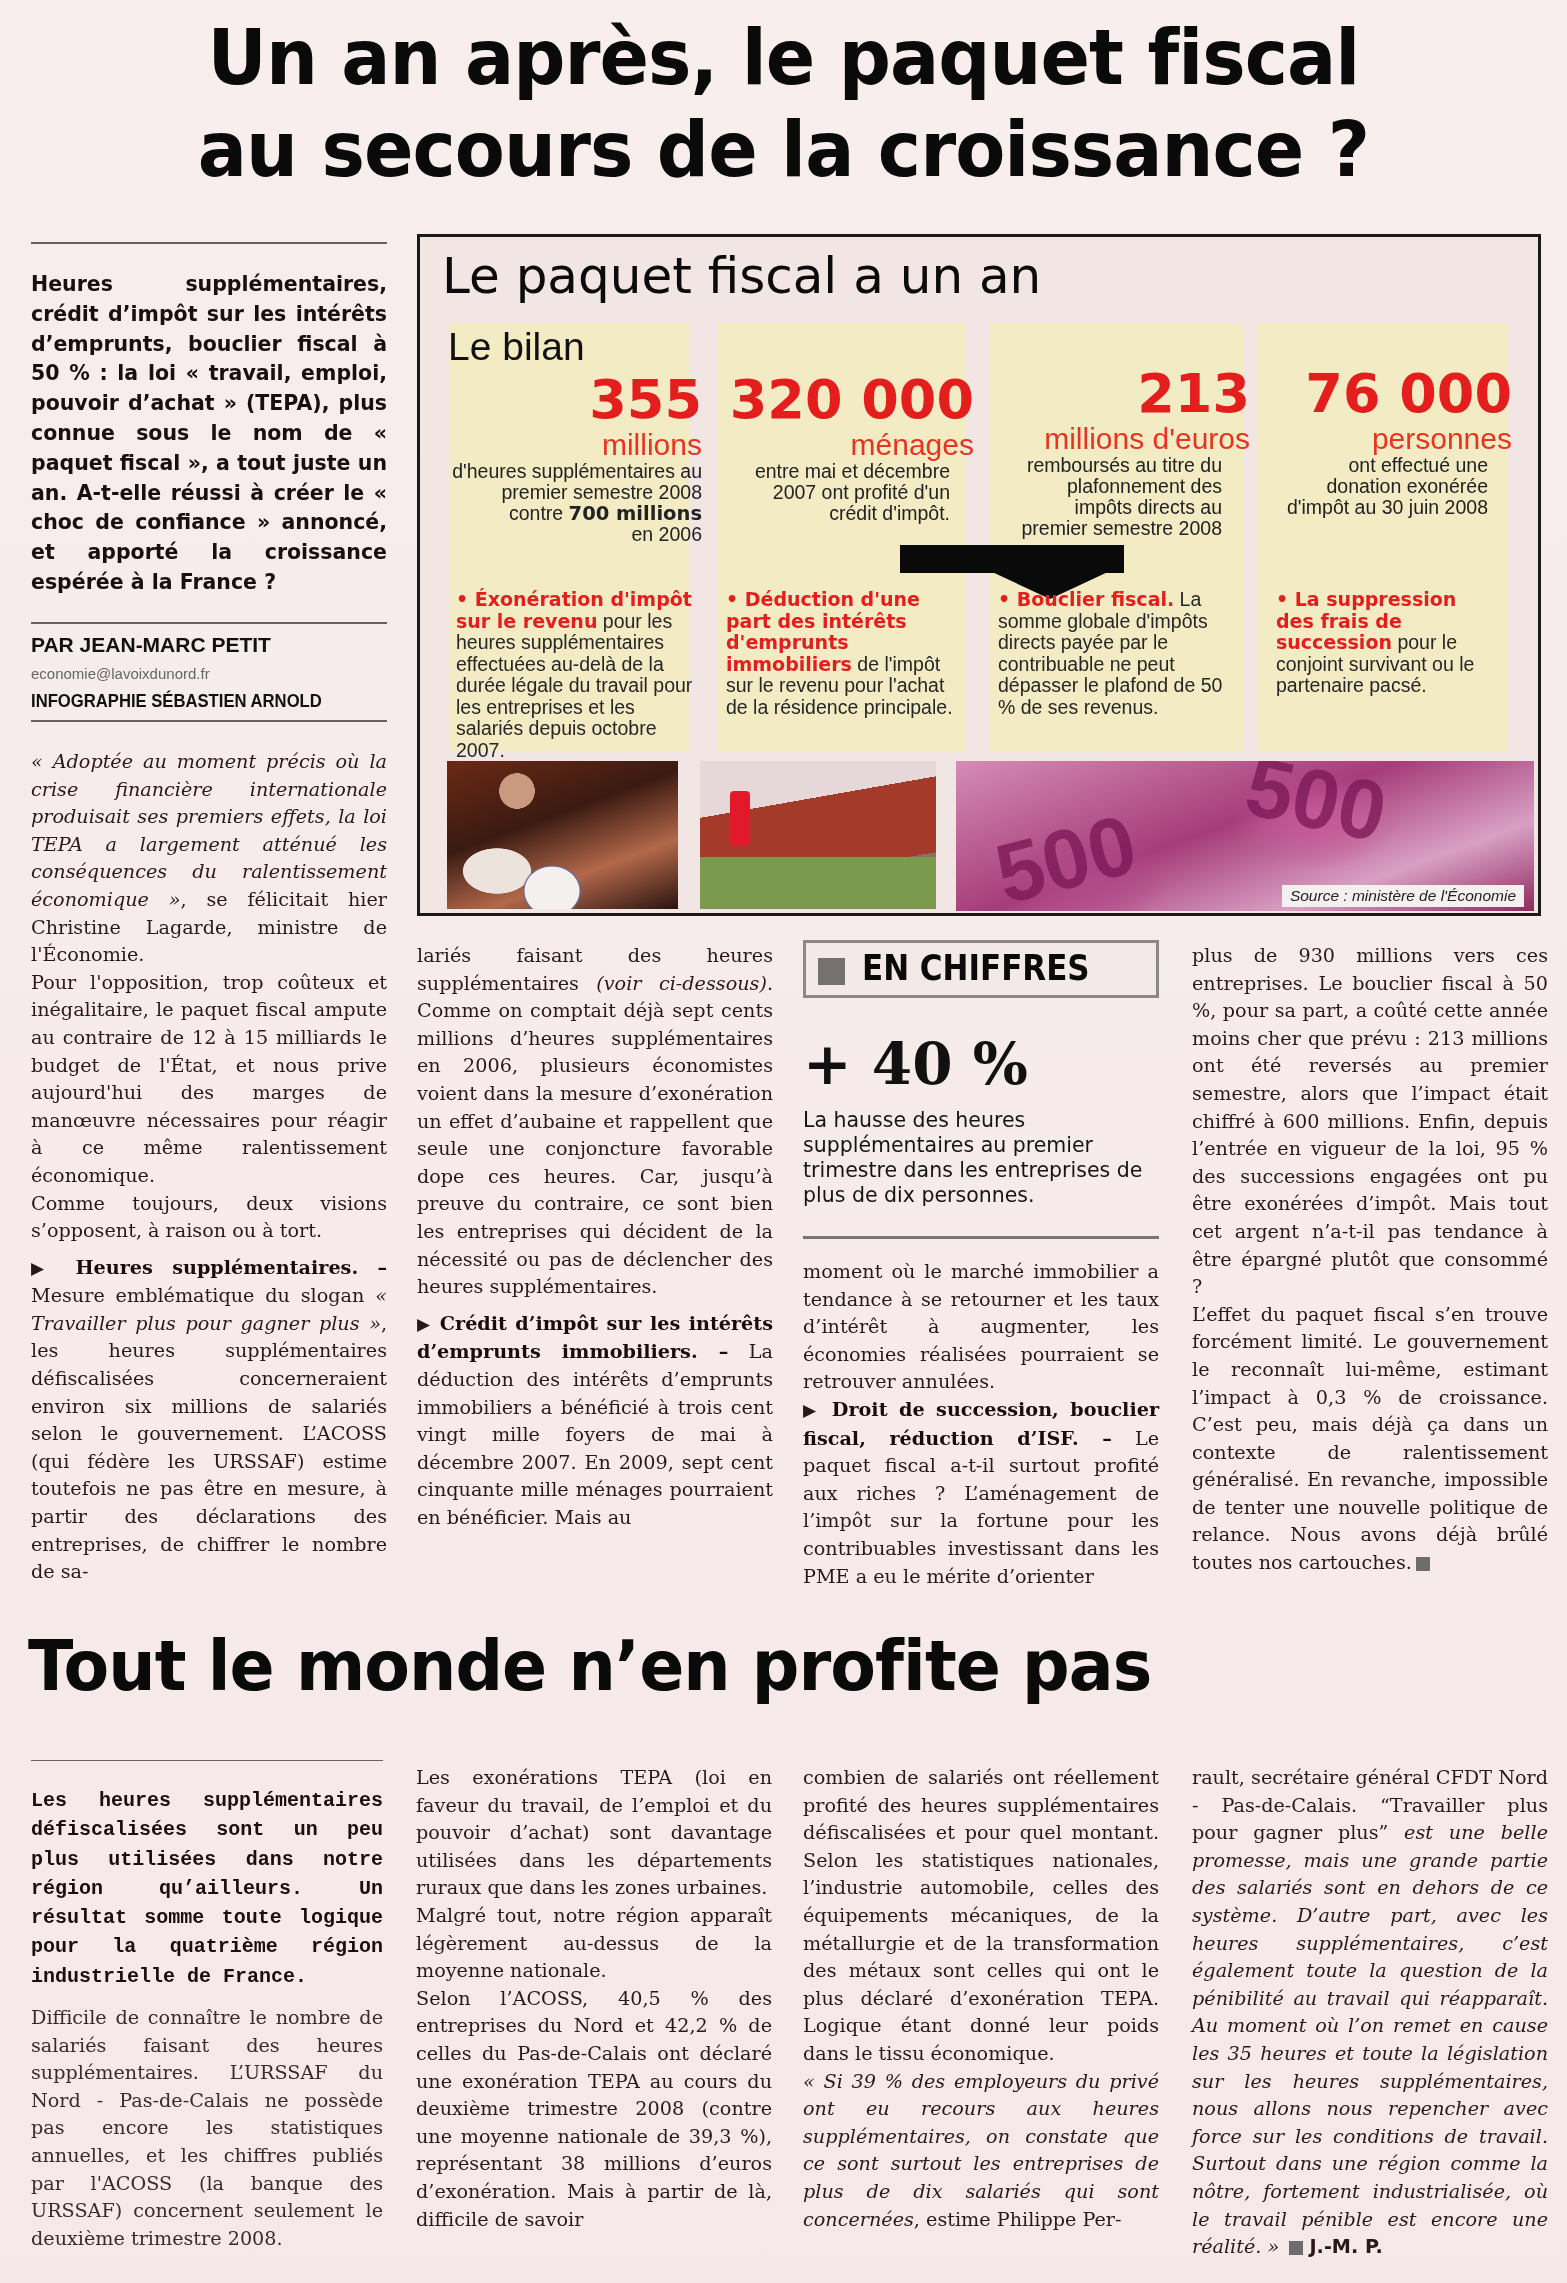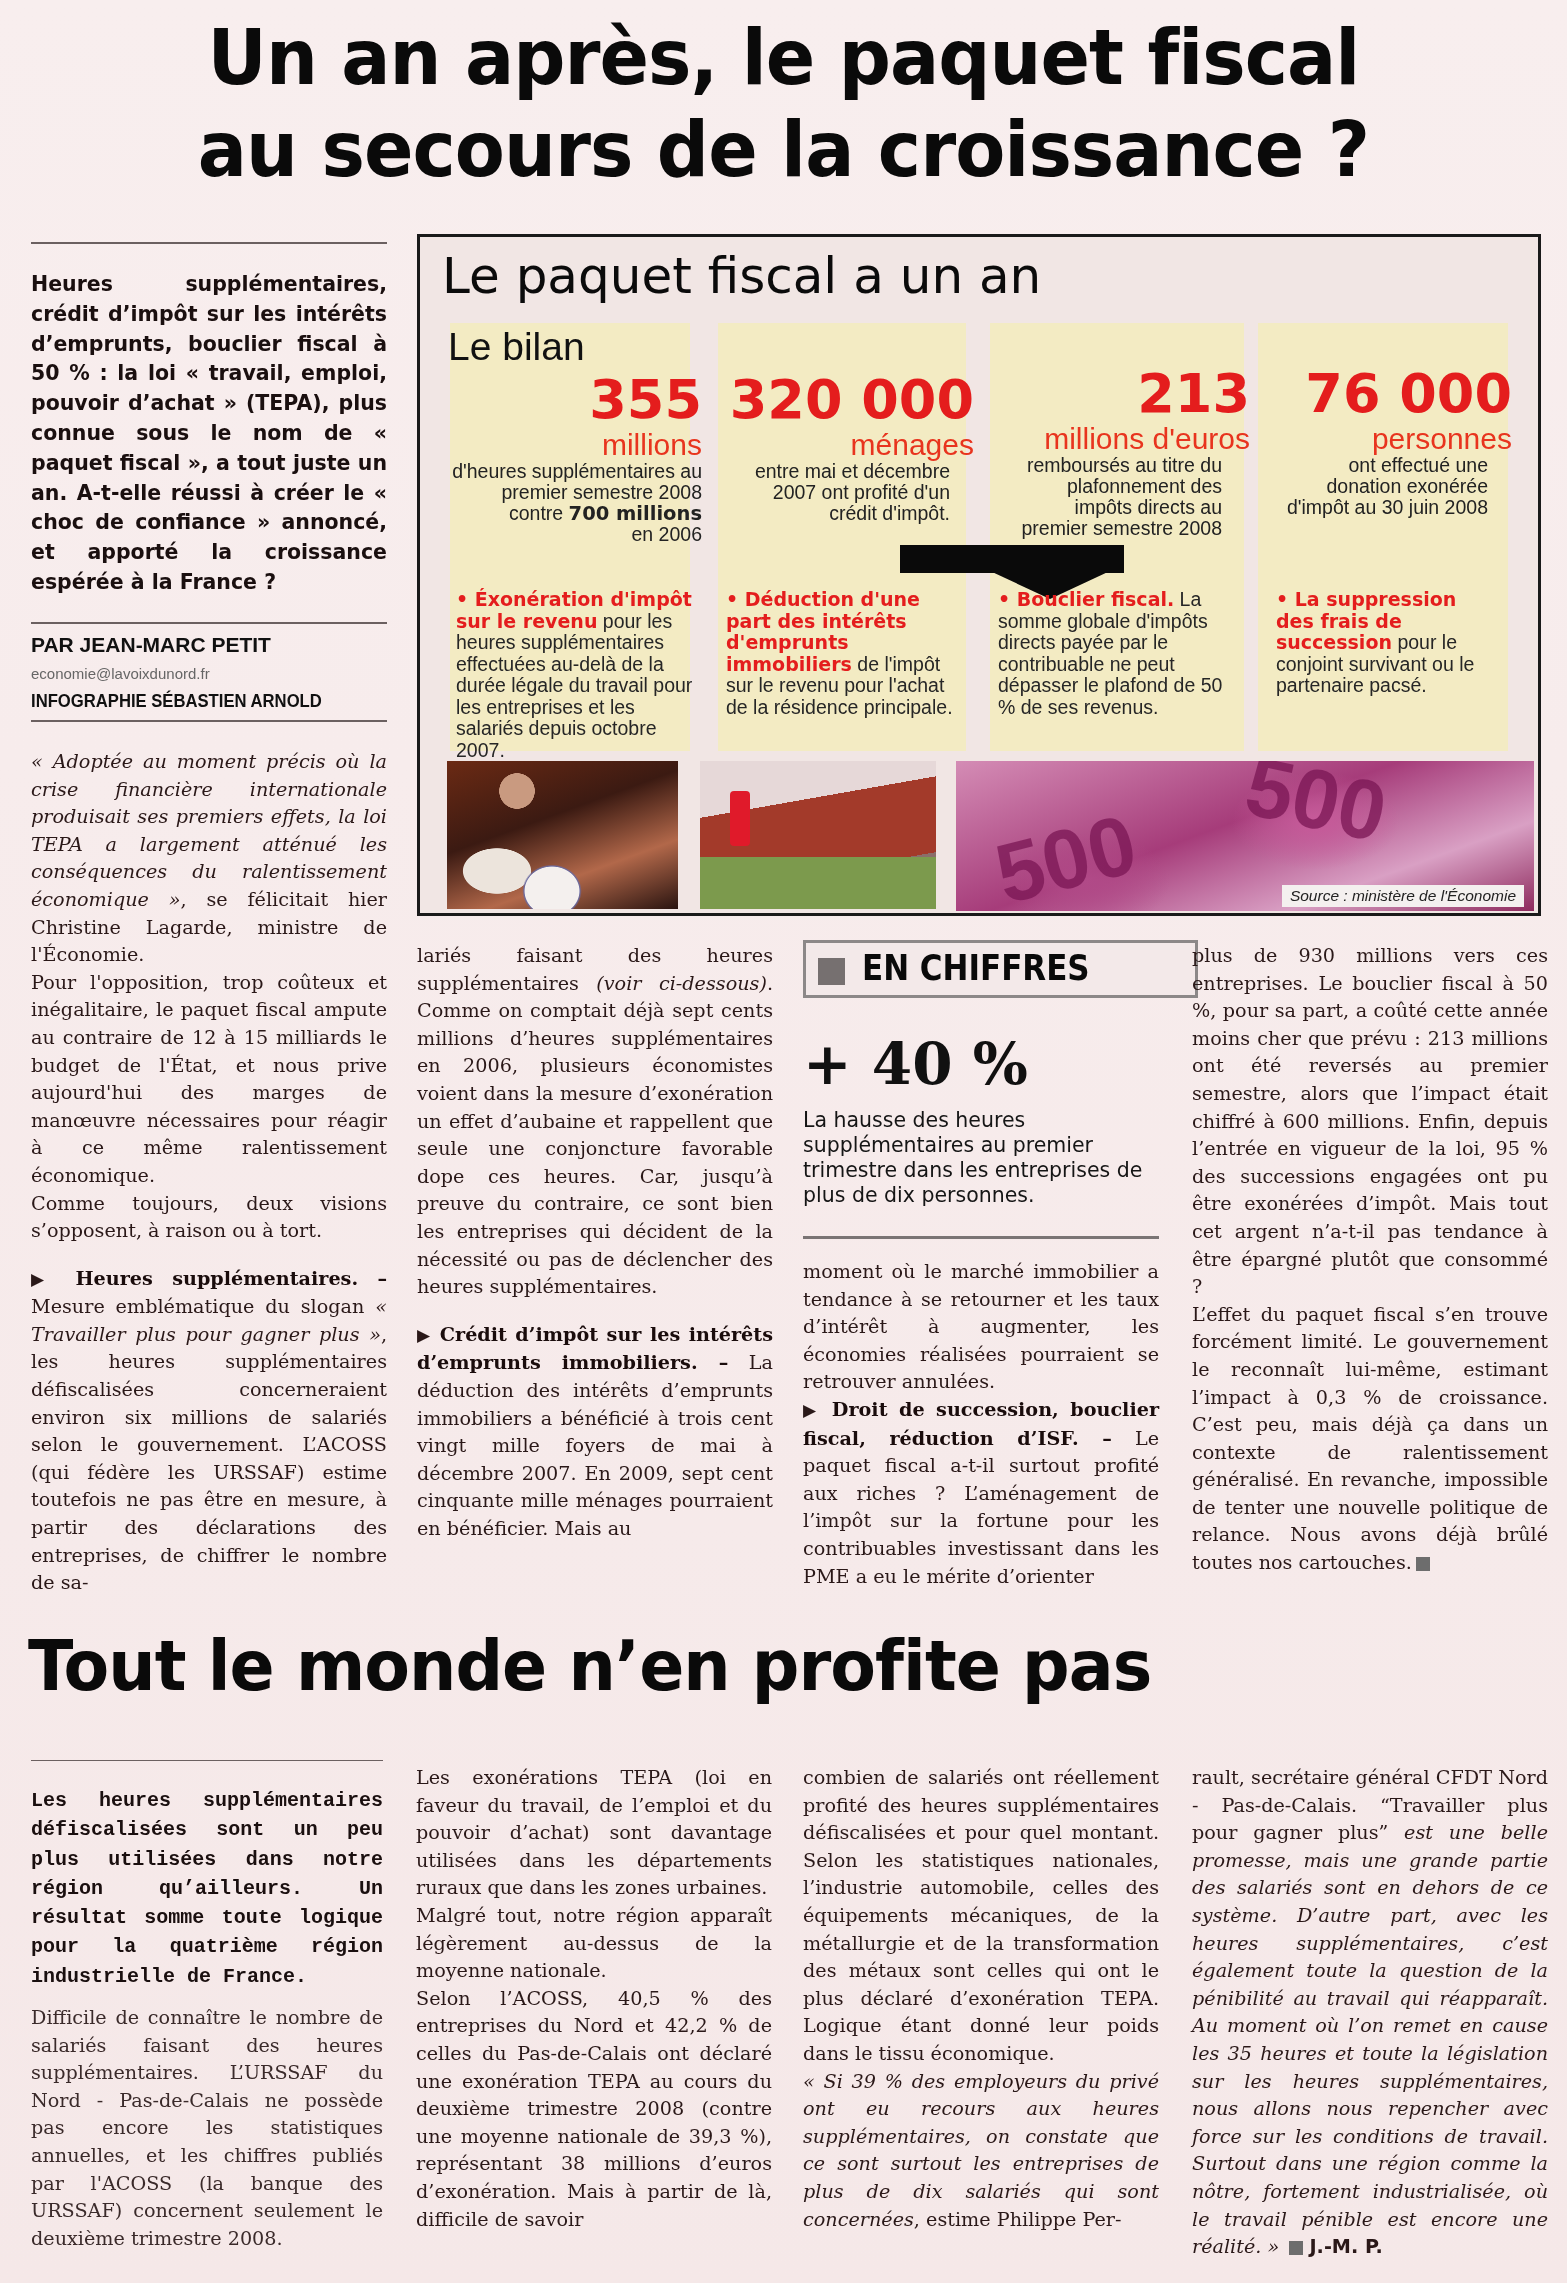--- a/index.html
+++ b/index.html
@@ -108,26 +108,26 @@
   
   .col {
     position: absolute; font-family: "DejaVu Serif", serif;
     font-size: 19.2px; line-height: 27.6px; color: #2a1818;
     text-align: justify; hyphens: manual;
   }
   .col p { margin: 0; }
   .col i { font-style: italic; }
   .col .lead { font-weight: bold; color: #1a0c0c; }
   .col .tri { font-size: 17px; }
-  .col .sep { margin-top: 20px; }
+  .col .sep { margin-top: 9px; }
   .endmark { display: inline-block; width: 14px; height: 14px; background: #6d6d6d; vertical-align: middle; margin-left: 4px; }
 
   
   .chiffres {
-    position: absolute; left: 803px; top: 940px; width: 395px; height: 58px;
+    position: absolute; left: 803px; top: 940px; width: 356px; height: 58px;
     border: 3px solid #8c8888; background: #f3e9e9;
   }
   .chiffres .sq { position: absolute; left: 12px; top: 15px; width: 27px; height: 27px; background: #767070; }
   .chiffres .lbl {
     position: absolute; left: 56px; top: 4px;
     font-family: "DejaVu Sans", sans-serif; font-weight: bold; font-size: 36px; color: #0a0a0a;
     transform: scaleX(0.86); transform-origin: left; white-space: nowrap;
   }
   .big-pct {
     position: absolute; left: 803px; top: 1030px;

